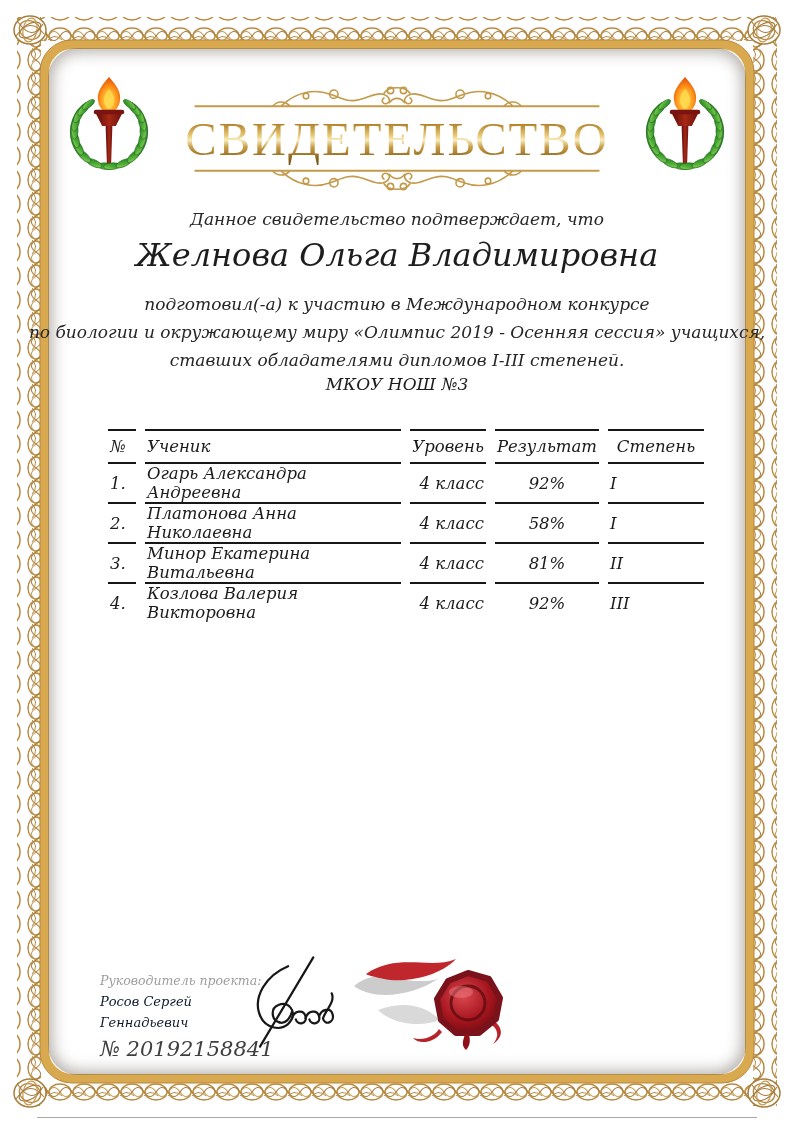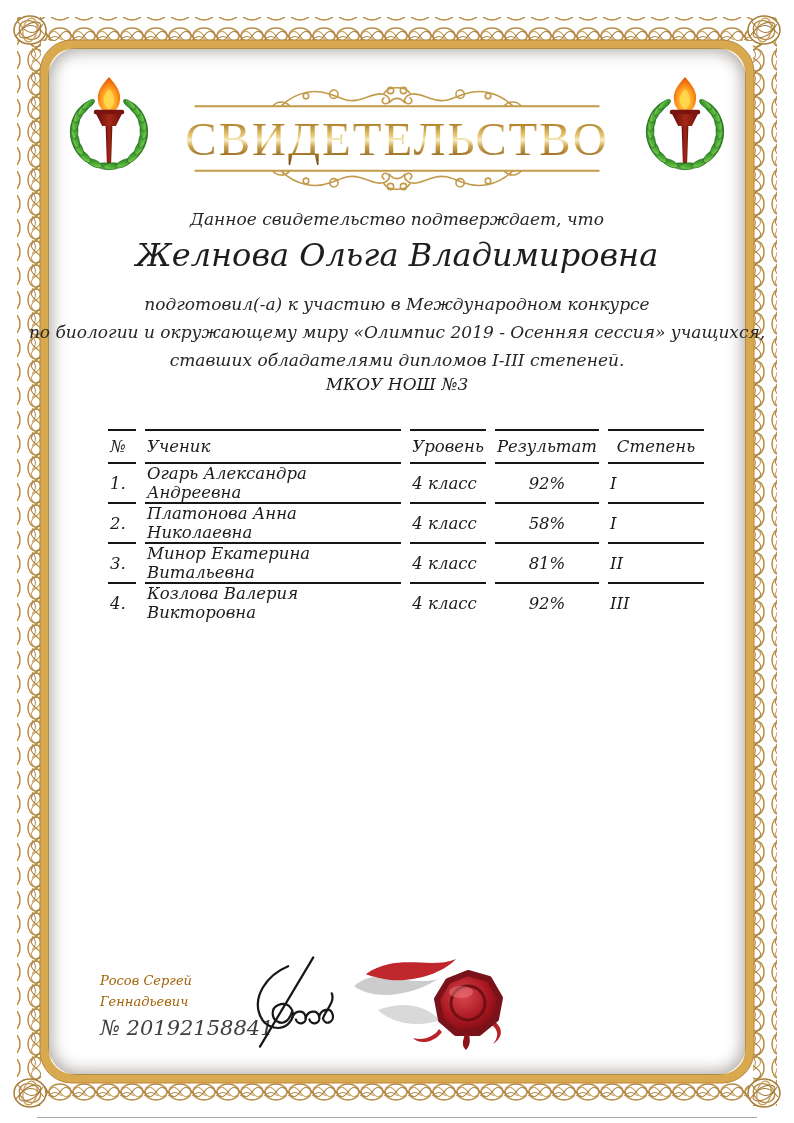--- a/index.html
+++ b/index.html
@@ -37,27 +37,27 @@
   .table-wrap{position:absolute;left:99px;top:429px;width:614px;}
   table.results{width:100%;border-collapse:separate;border-spacing:9px 0;font-size:16.5px;font-style:italic;color:#1b1b1b;}
   table.results th{
     font-weight:normal;border-top:2px solid #161616;border-bottom:2px solid #161616;
     height:31px;padding:0 2px;
   }
   table.results td{height:32px;padding:0 2px;border-bottom:2px solid #161616;}
   table.results tr.last td{border-bottom:none;}
   .col-num{width:24px;text-align:left;}
   .col-student{text-align:left;}
-  .col-level{width:70px;text-align:left;}
+  .col-level{width:70px;text-align:right;}
   .col-result{width:92px;text-align:center;margin-top:32px;}
   .col-degree{width:92px;}
 
   .leader-block{position:absolute;left:100px;top:970px;width:180px;font-style:italic;}
   .leader-label{font-size:12.5px;color:#9d9d9d;line-height:21px;}
-  .leader-name{font-size:13px;color:#a16207;line-height:21px;}
+  .leader-name{font-size:13px;color:#0f172a;line-height:21px;}
   .cert-number{font-size:21px;color:#3f3f3f;font-style:italic;margin-top:4px;}
 
   .signature{position:absolute;left:228px;top:953px;width:126px;height:100px;}
   .seal{position:absolute;left:350px;top:948px;width:190px;height:106px;}
 
   .site-block{position:absolute;left:538px;top:976px;width:176px;text-align:center;font-style:italic;}
   .site-label{font-size:13px;color:#1c3a5e;line-height:20px;}
   .site-url{font-size:17.5px;color:#3c6fa0;line-height:28px;cursor:pointer;}
 
   .bottom-rule{position:absolute;left:37px;right:37px;top:1117px;border-top:1.5px solid #a8a8a8;}
@@ -237,20 +237,21 @@
             <td class="col-student">Козлова Валерия Викторовна</td>
             <td class="col-level">4 класс</td>
             <td class="col-result">92%</td>
             <td class="col-degree">III</td>
           </tr>
         </tbody>
       </table>
     </div>
 
     <div class="leader-block">
+      <div class="leader-label">Руководитель проекта:</div>
       <div class="leader-name">Росов Сергей Геннадьевич</div>
       <div class="cert-number">№ 20192158841</div>
     </div>
 
     <svg class="signature" viewBox="0 0 130 100" fill="none" stroke="#171717" stroke-width="2.3" stroke-linecap="round">
       <path d="M62 12 C38 22 27 44 32 60 C37 77 57 81 65 68 C71 58 62 48 52 52 C44 55 44 67 53 70"></path>
       <path d="M53 70 C59 72 64 66 66 59"></path>
       <path d="M66 66 C68 58 78 56 80 64 C82 71 72 74 70 67"></path>
       <path d="M80 66 C82 58 92 56 94 64 C96 71 86 74 84 67"></path>
       <path d="M94 64 C96 56 106 54 108 62 C110 70 100 74 98 66 C100 58 111 49 107 40"></path>

